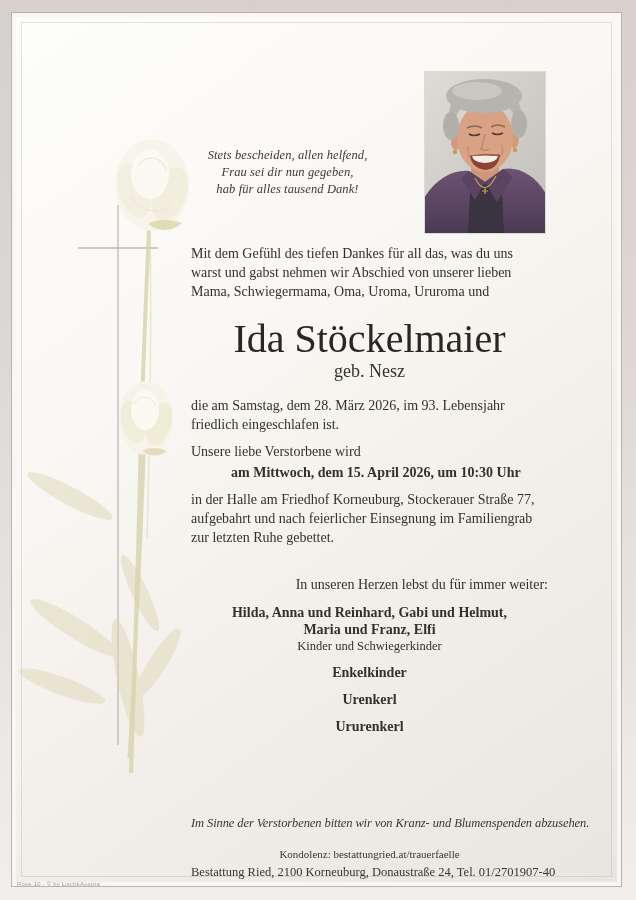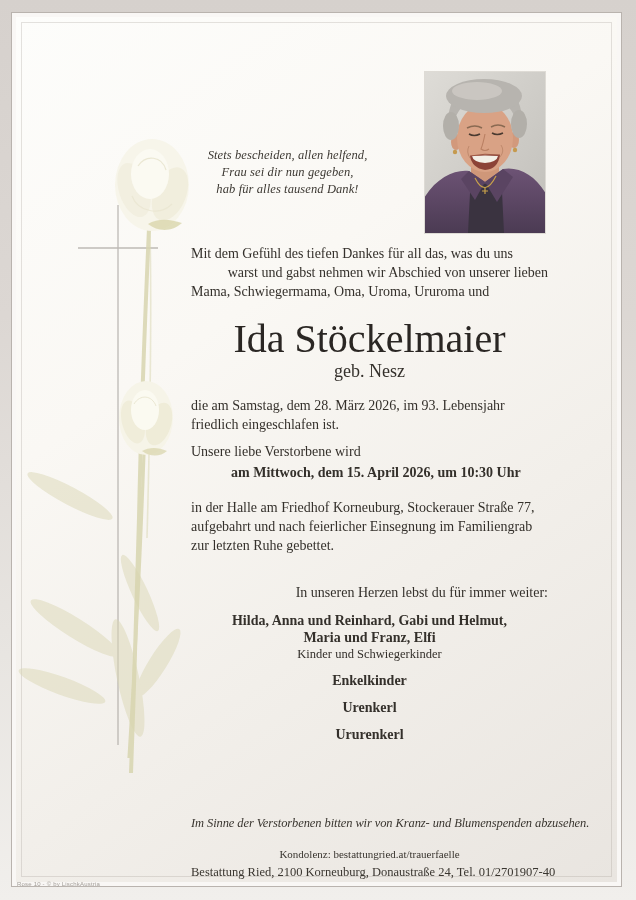--- a/index.html
+++ b/index.html
@@ -14,21 +14,21 @@
   .poem{position:absolute;left:180px;top:127px;width:215px;text-align:center;
         font-style:italic;font-size:12.5px;line-height:17px;color:#3c3832;letter-spacing:.1px;margin-top:20px;}
   .photo{position:absolute;left:425px;top:72px;width:120px;height:161px;
          box-shadow:0 0 0 1px rgba(210,206,200,.7);}
   .photo svg{display:block;width:100%;height:100%;}
   .col{position:absolute;left:191px;top:244px;width:357px;color:#34302b;font-size:14px;line-height:19px;}
   .jline{display:block;white-space:nowrap;overflow:visible;}
   .pline{display:block;}
   .name{margin-top:16px;text-align:center;font-size:40px;line-height:44px;color:#2a2623;}
   .maiden{text-align:center;font-size:18px;line-height:20px;}
-  .mt15{margin-top:15px;} .mt8{margin-top:8px;} .mt2{margin-top:2px;} .mt4{margin-top:16px;}
+  .mt15{margin-top:15px;} .mt8{margin-top:8px;} .mt2{margin-top:2px;} .mt4{margin-top:8px;}
   .bold{font-weight:bold;}
   .datetime{padding-left:40px;white-space:nowrap;}
   .heading{margin-top:28px;text-align:right;}
   .fam{margin-top:10px;text-align:center;font-weight:bold;font-size:14px;line-height:17px;}
   .fam2{text-align:center;font-weight:bold;font-size:14px;line-height:17px;}
   .role{text-align:center;font-size:12.5px;line-height:16px;}
   .kin{margin-top:10px;text-align:center;font-weight:bold;font-size:14px;line-height:17px;}
   .footer{position:absolute;left:191px;top:815px;width:357px;text-align:center;color:#39352f;}
   .donation{font-style:italic;font-size:12.5px;line-height:17px;white-space:nowrap;letter-spacing:-.1px;}
   .cond{margin-top:14px;font-size:11px;line-height:17px;}
@@ -126,21 +126,21 @@
       <path d="M60,62 Q58,72 56,77 Q60,80 64,77" stroke="#b97f62" stroke-width="1.1" fill="none"></path>
       <path d="M45,84 Q60,82 75,83 Q73,97 60,98 Q47,96 45,84 Z" fill="#8c4337"></path>
       <path d="M47,84 Q60,83 73,84 Q72,90 60,91 Q48,90 47,84 Z" fill="#f3efe6"></path>
       <path d="M45,84 Q60,81 75,83" stroke="#a05a46" stroke-width="1" fill="none"></path>
     </svg>
   </div>
 
   <div class="col">
     <p style="margin:0">
       <span class="jline" style="word-spacing: 0px;">Mit dem Gefühl des tiefen Dankes für all das, was du uns</span>
-      <span class="jline" style="word-spacing: 0px; text-align: right;">warst und gabst nehmen wir Abschied von unserer lieben</span>
+      <span class="jline" style="word-spacing: 0px;">warst und gabst nehmen wir Abschied von unserer lieben</span>
       <span class="jline" style="word-spacing: 0px;">Mama, Schwiegermama, Oma, Uroma, Ururoma und</span>
     </p>
     <div class="name">Ida Stöckelmaier</div>
     <div class="maiden">geb. Nesz</div>
     <p class="mt15" style="margin-bottom:0">
       <span class="jline" style="word-spacing: 0px;">die am Samstag, dem 28. März 2026, im 93. Lebensjahr</span>
       <span class="pline">friedlich eingeschlafen ist.</span>
     </p>
     <div class="mt8">Unsere liebe Verstorbene wird</div>
     <div class="mt2 bold datetime">am Mittwoch, dem 15. April 2026, um 10:30 Uhr</div>

